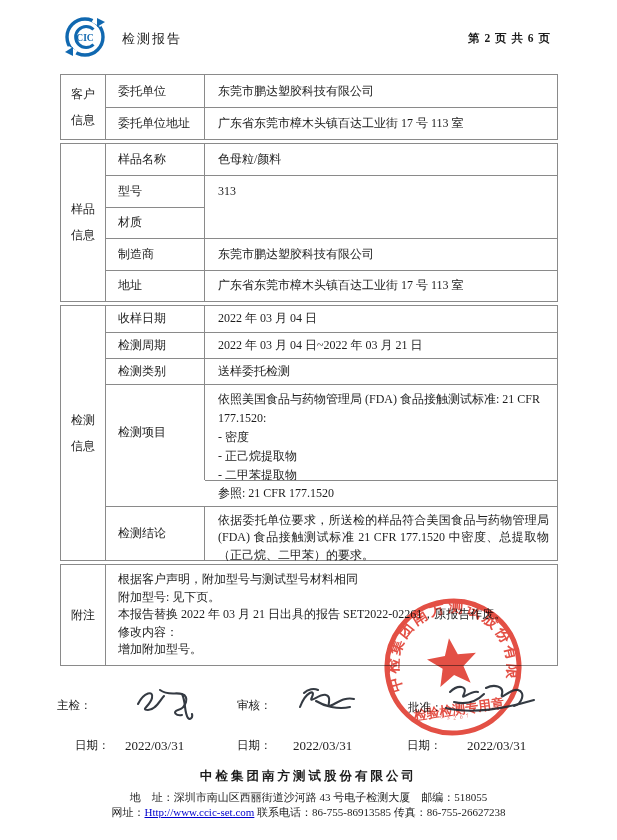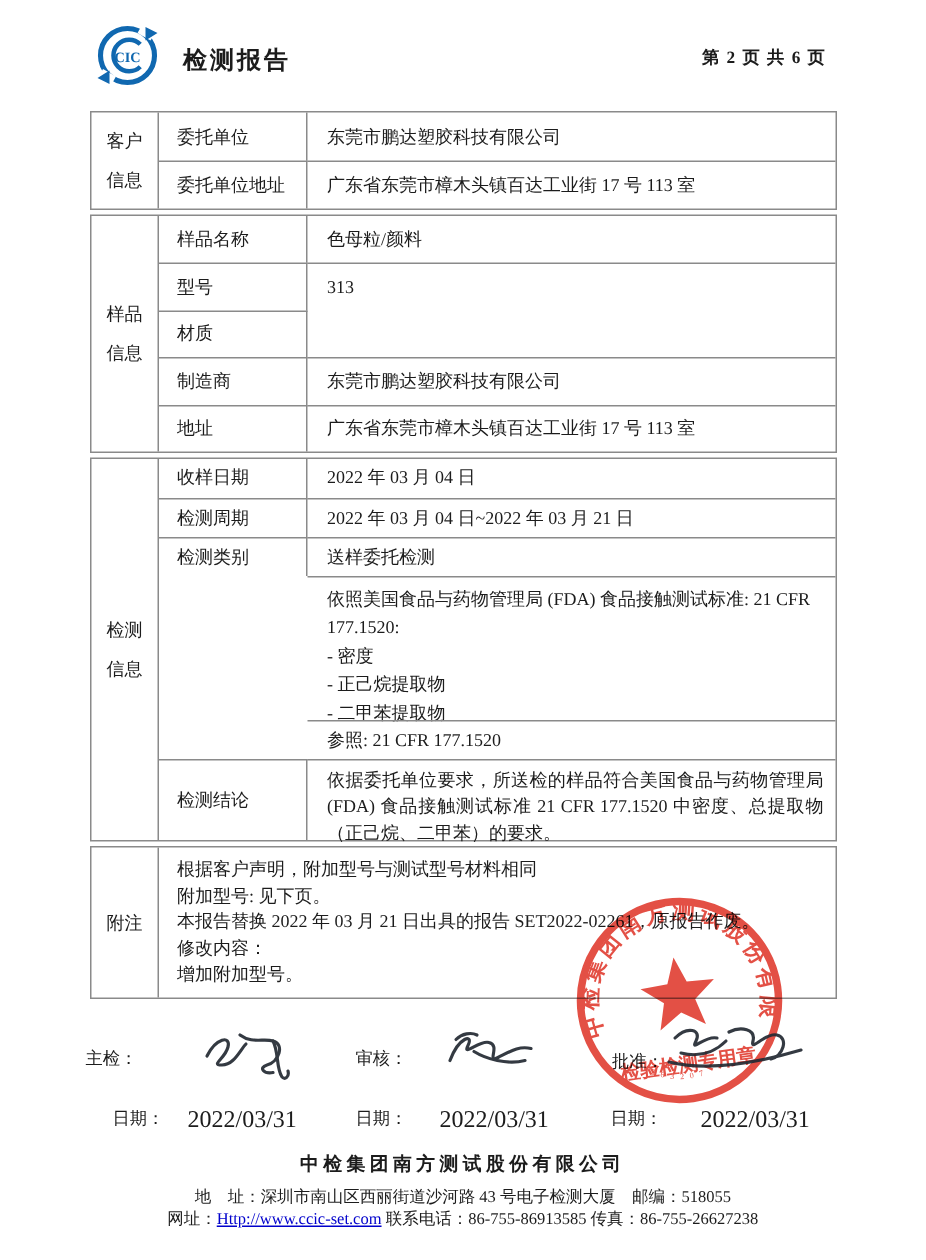--- a/index.html
+++ b/index.html
@@ -2,24 +2,24 @@
 <html><head>
 <meta charset="utf-8">
 <style>
   html,body { margin:0; padding:0; background:#fff; }
   .page {
     position:relative; width:617px; height:840px; background:#ffffff;
     font-family:"Liberation Serif","DejaVu Serif",serif; color:#1c1c1c;
     overflow:hidden;
   }
   .abs { position:absolute; }
-  .fs115 { font-size:16px; }
+  .fs115 { font-size:13px; }
 
   
-  .hdr-title { font-size:16px; font-weight:bold; letter-spacing:2px; }
+  .hdr-title { font-size:13px; font-weight:normal; letter-spacing:2px; }
   .hdr-no { font-size:11.5px; font-weight:bold; }
   .hdr-page { font-size:11.5px; font-weight:bold; letter-spacing:1px; }
 
   
   .tablewrap { position:absolute; left:60px; top:74px; width:498px; z-index:1; }
   .sec {
     box-sizing:border-box; border:1px solid #8a8a8a; margin-bottom:3px;
     display:grid; grid-template-columns:45px 99px 1fr; background:#fff;
   }
   .sec-customer { grid-template-rows:32px 32px; }
@@ -109,20 +109,21 @@
     <div class="sec sec-test">
       <div class="cat">
           <span class="catw">检测信息</span>
         </div>
       <div class="cl">收样日期</div>
       <div class="cv">2022 年 03 月 04 日</div>
       <div class="cl bt">检测周期</div>
       <div class="cv bt">2022 年 03 月 04 日~2022 年 03 月 21 日</div>
       <div class="cl bt">检测类别</div>
       <div class="cv bt">送样委托检测</div>
+      <div class="cl bt">检测项目</div>
       <div class="cv bt ml">依照美国食品与药物管理局 (FDA) 食品接触测试标准: 21 CFR 177.1520:
 - 密度
 - 正己烷提取物
 - 二甲苯提取物</div>
       <div class="cv bt">参照: 21 CFR 177.1520</div>
       <div class="cl bt">检测结论</div>
       <div class="cv bt ml just">依据委托单位要求，所送检的样品符合美国食品与药物管理局 (FDA) 食品接触测试标准 21 CFR 177.1520 中密度、总提取物（正己烷、二甲苯）的要求。</div>
     </div>
 
     <div class="sec sec-notes">

